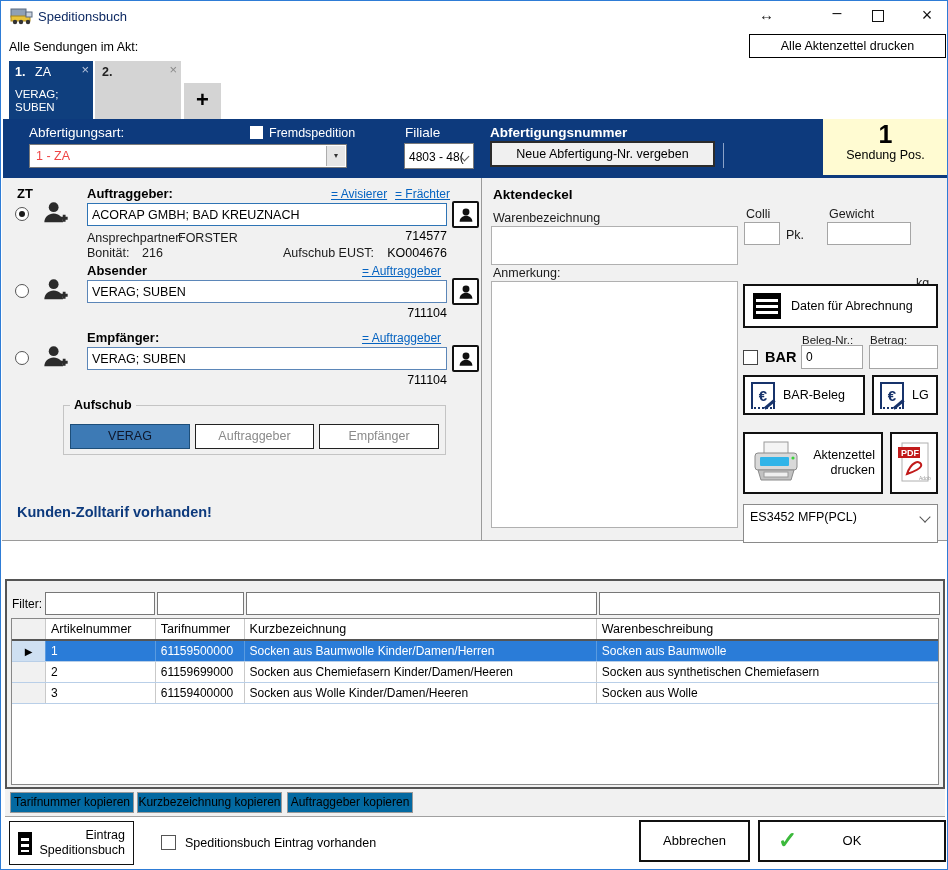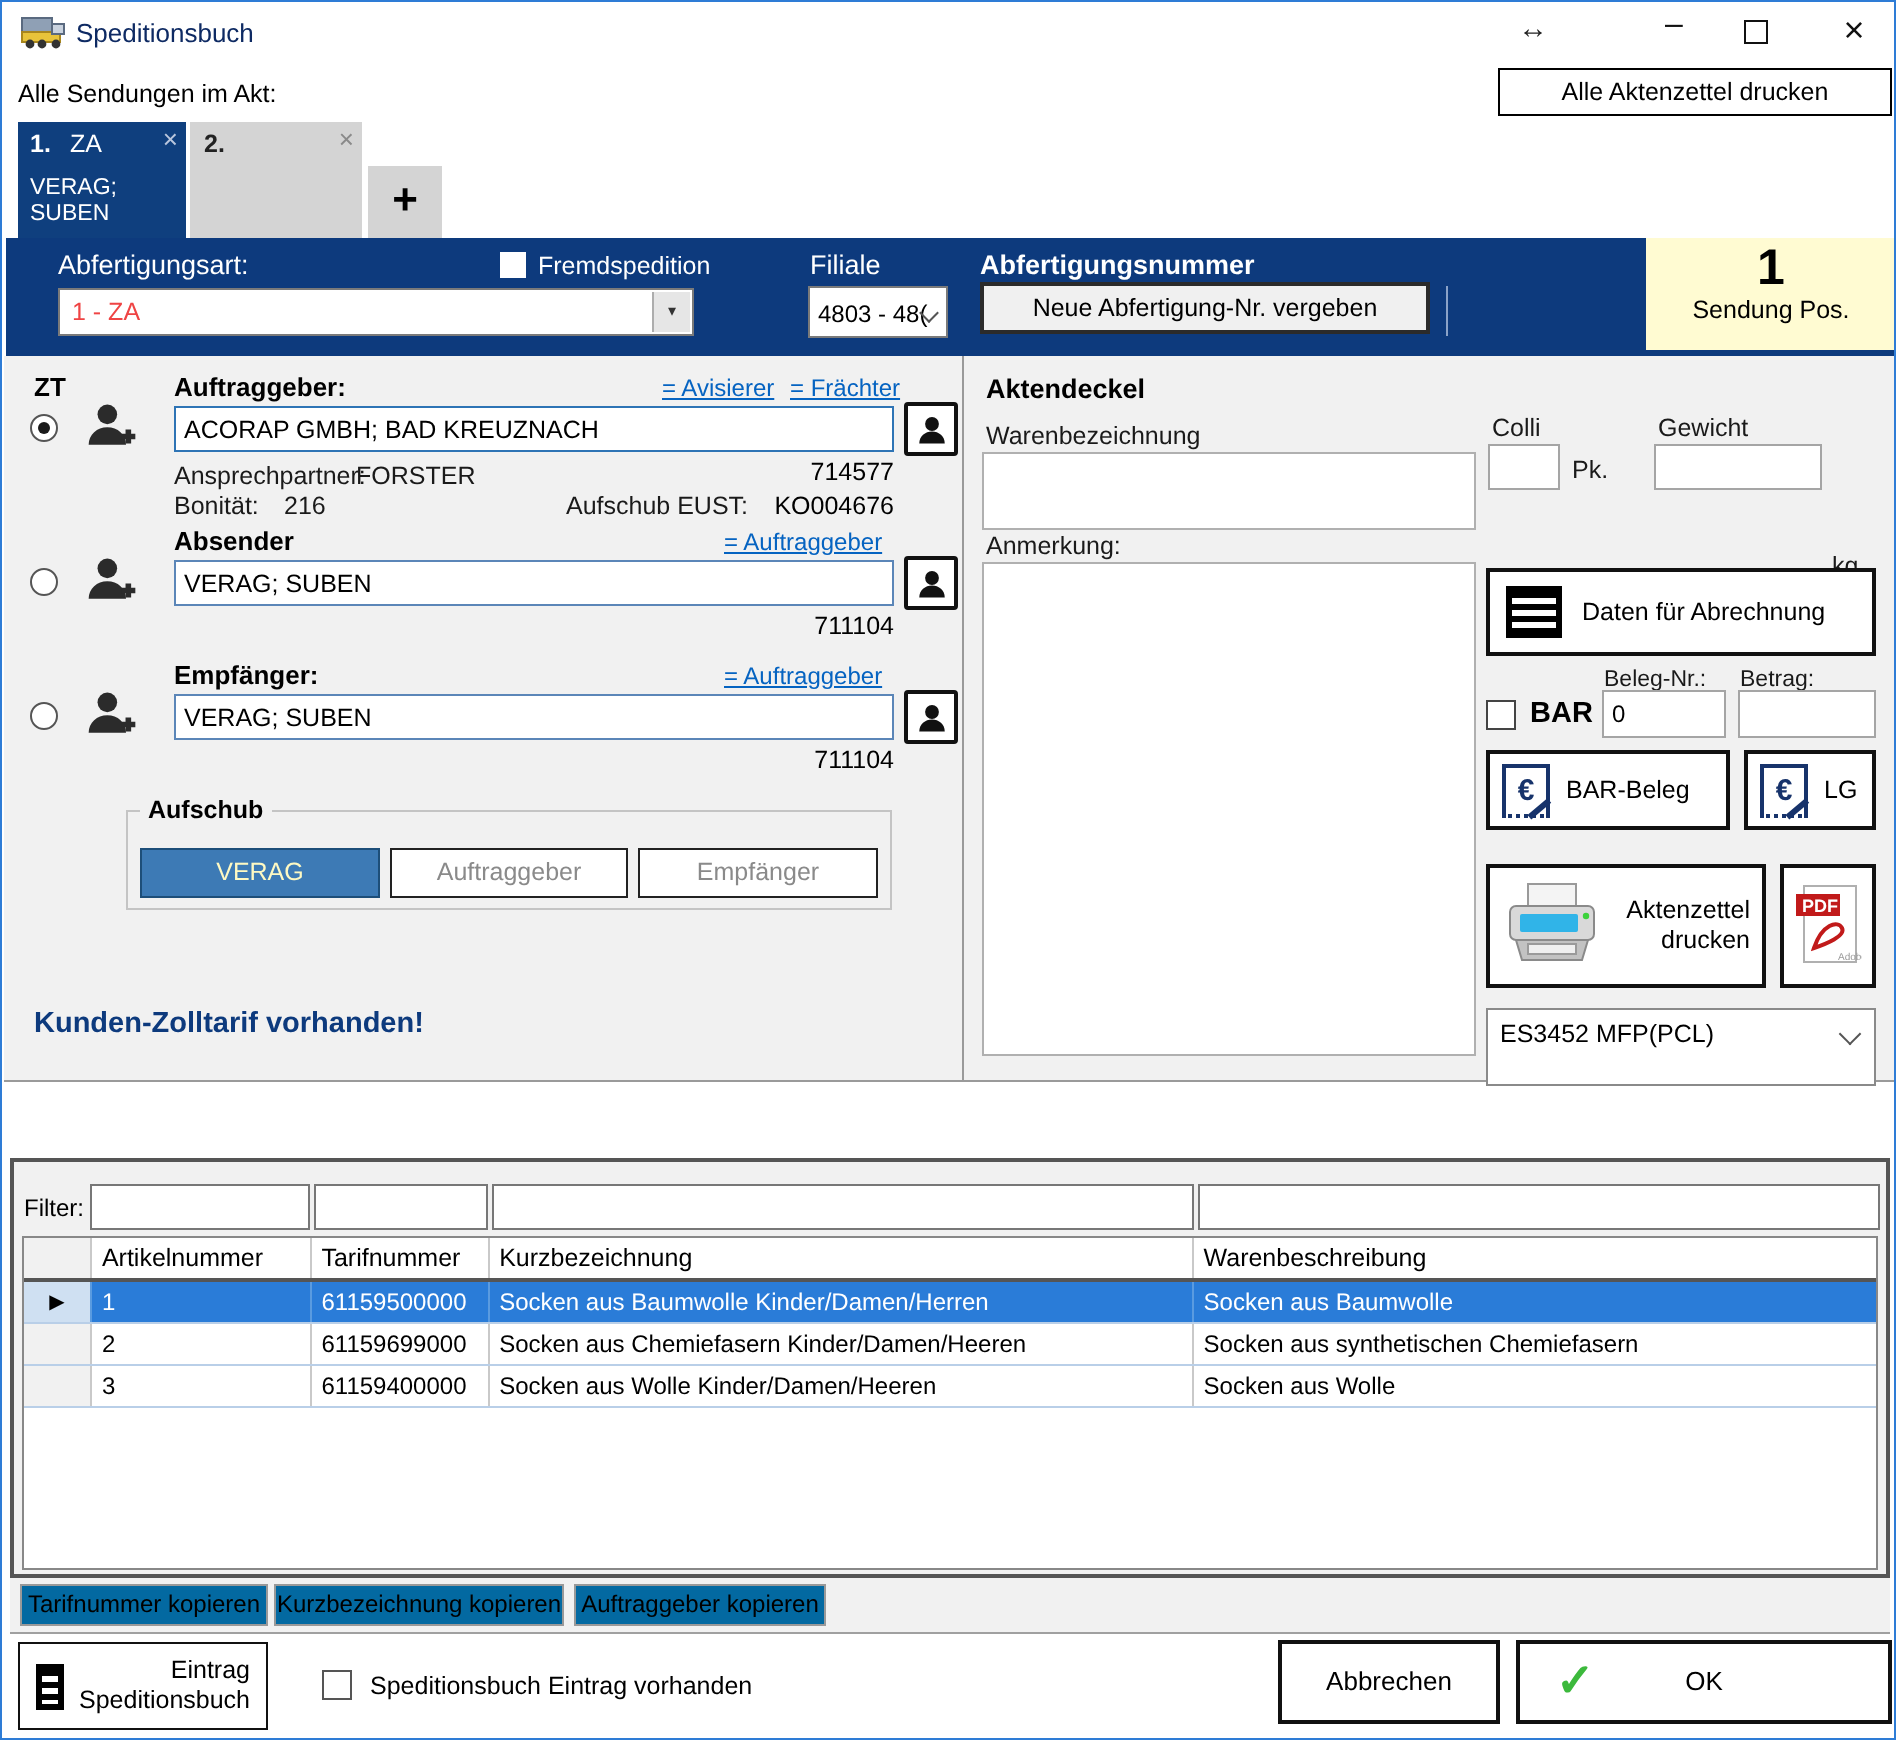--- a/index.html
+++ b/index.html
@@ -60,21 +60,21 @@
   .link { color:#0563c1; text-decoration:underline; font-size:12px; cursor:pointer; }
   .radio { position:absolute; width:14px; height:14px; border:1px solid #555; border-radius:50%; background:#fff; cursor:pointer; }
   .radio.checked::after { content:""; position:absolute; left:3px; top:3px; width:6px; height:6px; border-radius:50%; background:#1a1a1a; }
   .party-input { position:absolute; background:#fff; border:1px solid #5b86b8; font-size:12.5px; padding:2px 4px; font-family:"Liberation Sans", sans-serif; }
   .party-input.focused { border:1.5px solid #2e74b5; }
   .person-btn { position:absolute; width:27px; height:27px; background:#fff; border:2px solid #111; border-radius:2px; cursor:pointer; display:flex; align-items:center; justify-content:center; }
   .num-right { position:absolute; font-size:12.5px; text-align:right; width:80px; }
   .groupbox { position:absolute; left:61px; top:227px; width:383px; height:50px; border:1px solid #c4c4c4; }
   .groupbox .gb-label { position:absolute; left:6px; top:-8px; background:#f1f1f1; padding:0 4px; font-weight:bold; font-size:12.5px; }
   .aufschub-btn { position:absolute; top:18px; height:25px; background:#fff; border:1.5px solid #222; color:#8a8a8a; font-size:12.5px; text-align:center; line-height:22px; cursor:pointer; }
-  .aufschub-btn.active { background:#3d7ab5; color:#fef9c3; border-color:#1d4e79; }
+  .aufschub-btn.active { background:#3d7ab5; color:#0f172a; border-color:#1d4e79; }
   .zolltarif { position:absolute; left:15px; top:326px; color:#0d3a7d; font-weight:bold; font-size:14.5px; }
 
   
   .ak-title { left:491px; top:9px; font-weight:bold; font-size:13.5px; }
   .tarea { position:absolute; background:#fff; border:1px solid #b0b0b0; resize:none; font-family:"Liberation Sans", sans-serif; font-size:12px; padding:2px 4px; }
   .small-input { position:absolute; background:#fff; border:1px solid #a5a5a5; font-size:12px; padding:2px 4px; font-family:"Liberation Sans", sans-serif; }
   .big-btn { position:absolute; background:#fff; border:2px solid #111; cursor:pointer; display:flex; align-items:center; font-size:12.5px; }
   .list-icon { width:28px; height:26px; border:3px solid #000; background:repeating-linear-gradient(to bottom, #000 0 3px, #fff 3px 6px); }
   .euro-icon { position:relative; width:24px; height:27px; border:2px solid #17336b; background:#fff; color:#17336b; font-weight:bold; font-size:15px; text-align:center; line-height:23px; border-bottom-style:dotted; }
   .euro-icon::after { content:""; position:absolute; right:-3px; bottom:1px; width:13px; height:2.5px; background:#17336b; transform:rotate(-40deg); }

